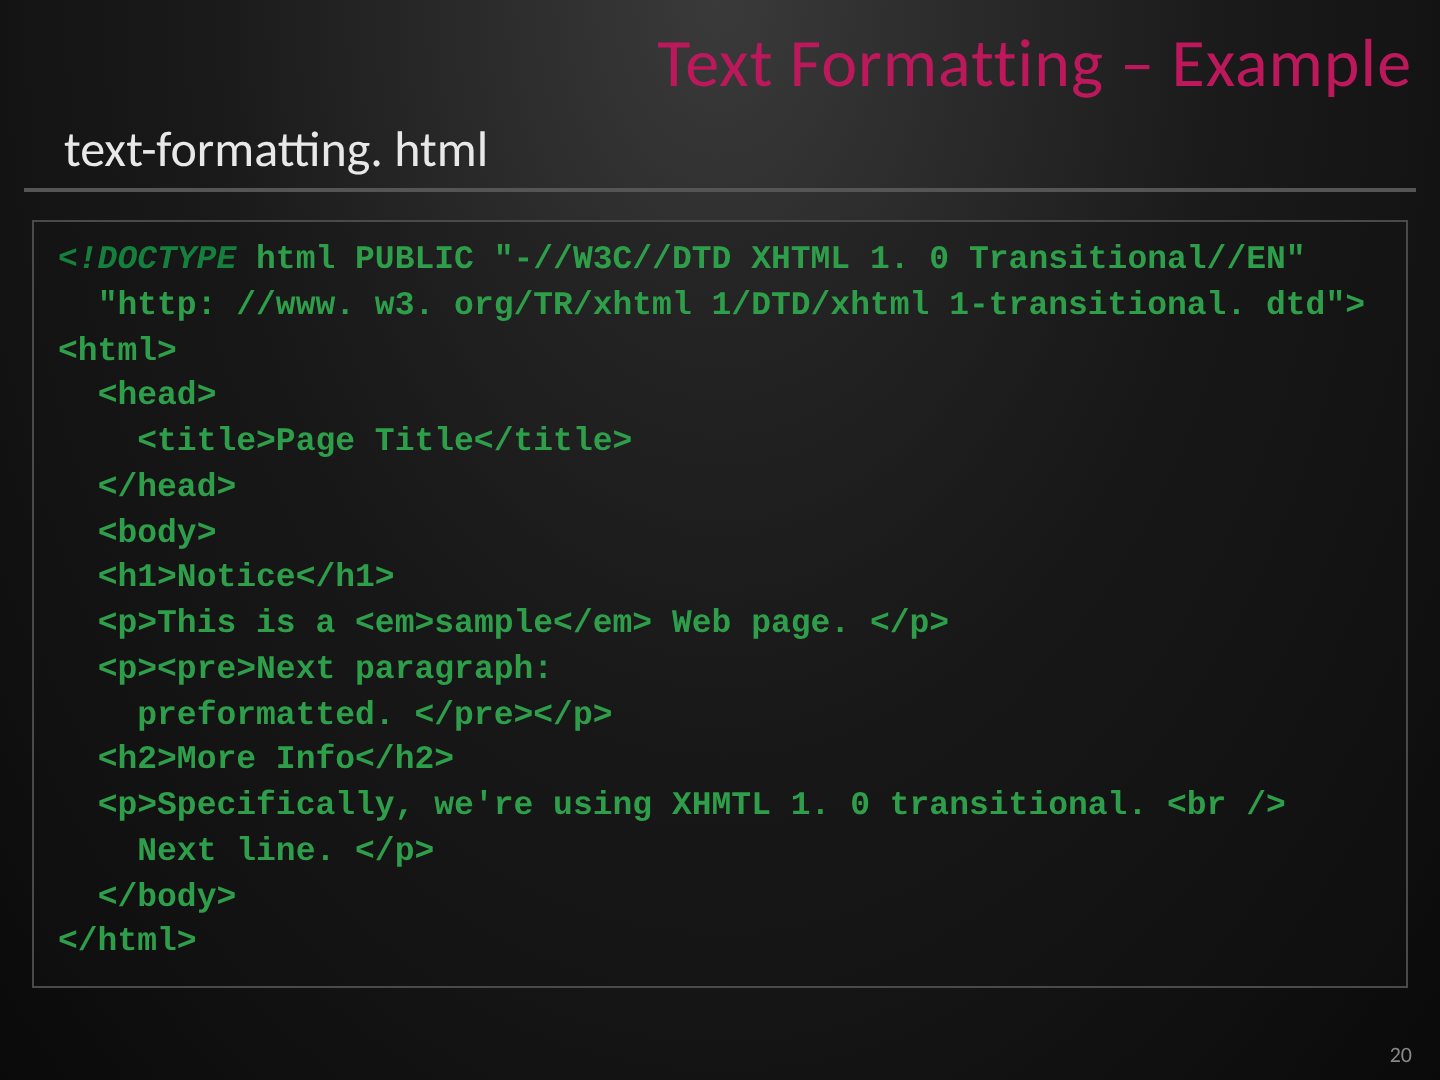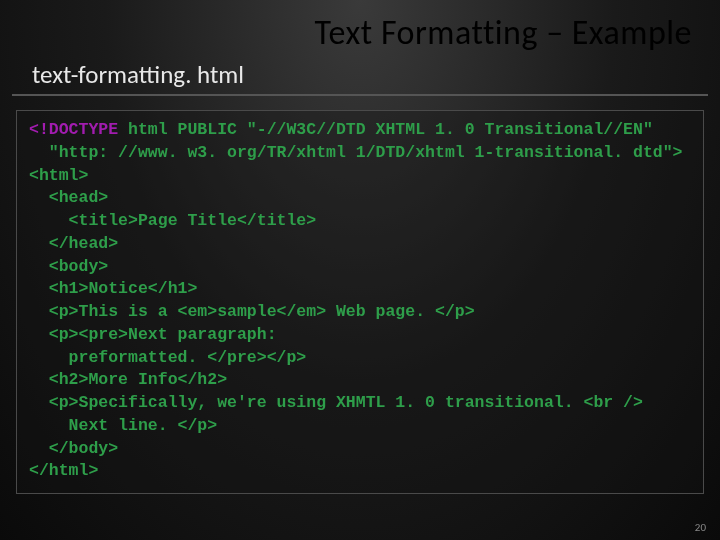--- a/index.html
+++ b/index.html
@@ -6,25 +6,25 @@
   body {
     width: 720px;
     height: 540px;
     background: #1a1a1a;
     background: radial-gradient(ellipse at center top, #3a3a3a 0%, #1a1a1a 50%, #0a0a0a 100%);
     font-family: Calibri, Arial, sans-serif;
     overflow: hidden;
     position: relative;
   }
   .slide-title {
-    color: #000000;
+    color: #be185d;
     font-size: 34px;
     font-weight: 400;
     text-align: right;
-    padding: 12px 28px 6px 0;
+    padding: 12px 14px 6px 0;
     letter-spacing: 0.5px;
   }
   .filename {
     color: #e8e8e8;
     font-size: 25px;
     font-weight: 400;
     padding: 0 0 4px 20px;
     border-bottom: 2px solid #555;
     margin: 0 12px 14px 12px;
   }
@@ -35,21 +35,21 @@
     padding: 8px 12px 10px 12px;
   }
   .code {
     font-family: Consolas, "Courier New", monospace;
     font-size: 16.5px;
     line-height: 1.38;
     white-space: pre;
     color: #2e9e4a;
     font-weight: bold;
   }
-  .code .kw { color: #a21caf; }
+  .code .kw { color: #15803d; font-style: italic; }
   .page-num {
     position: absolute;
     bottom: 6px;
     right: 14px;
     color: #888;
     font-size: 11px;
     margin-top: 36px;
   }
 </style>
 </head>

